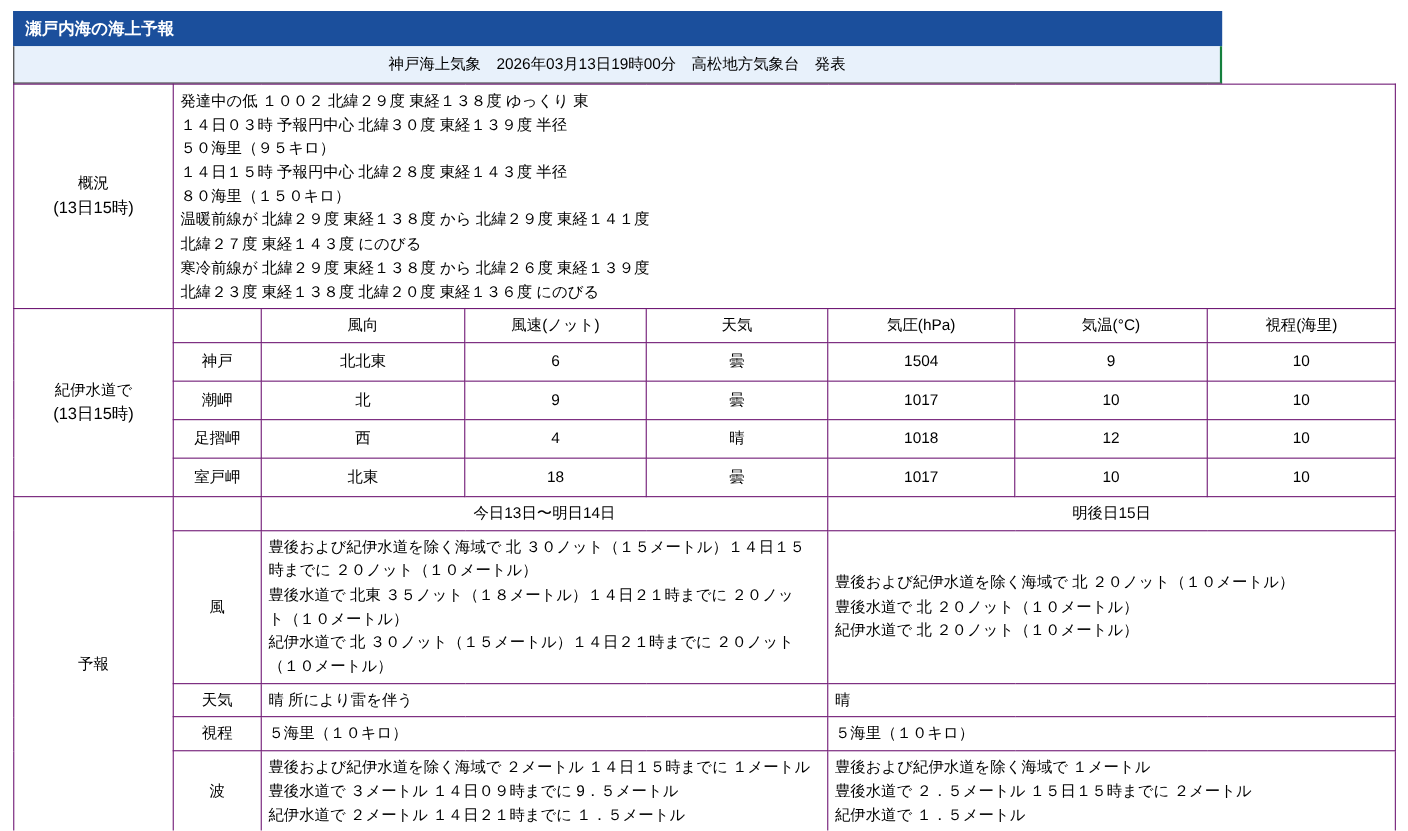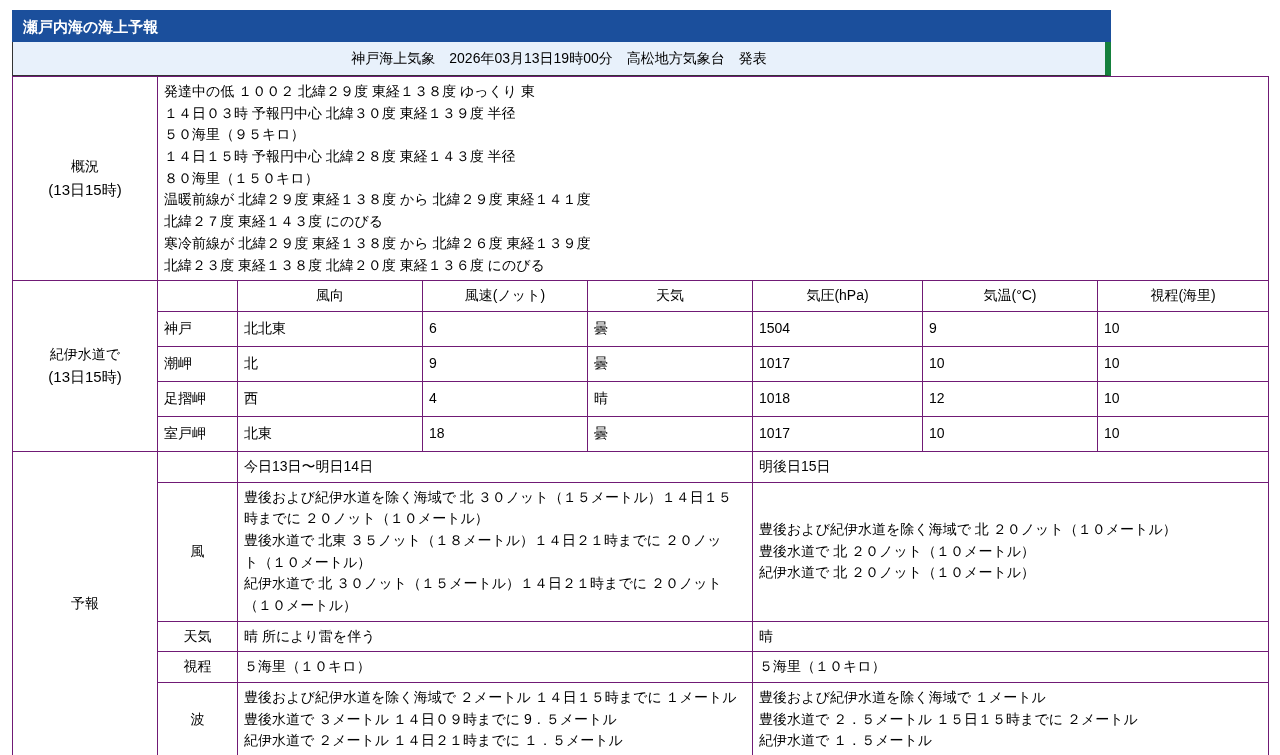--- a/index.html
+++ b/index.html
@@ -28,21 +28,21 @@
     font-weight: bold;
     padding: 7px 10px;
     border: 1px solid #1b4f9c;
     box-sizing: border-box;
     height: 32px;
     line-height: 17px;
   }
   .issuer-bar {
     background: #e8f1fb;
     border-left: 1px solid #333;
-    border-right: 6px solid #15803d;
+    border-right: 2px solid #15803d;
     border-bottom: 1px solid #333;
     text-align: center;
     font-size: 14px;
     padding: 8px 4px;
     box-sizing: border-box;
     height: 34px;
     line-height: 17px;
   }
   table.main {
     border-collapse: collapse;
@@ -67,21 +67,21 @@
   }
   .overview-cell {
     padding: 8px 10px 8px 10px;
     line-height: 1.6;
     font-size: 14px;
   }
   .overview-cell div {
     white-space: nowrap;
   }
   .c {
-    text-align: left;
+    text-align: center;
   }
   .obs-head td {
     text-align: center;
   }
   .obs td {
     height: 26px;
   }
   .fc-label {
     text-align: center;
   }

